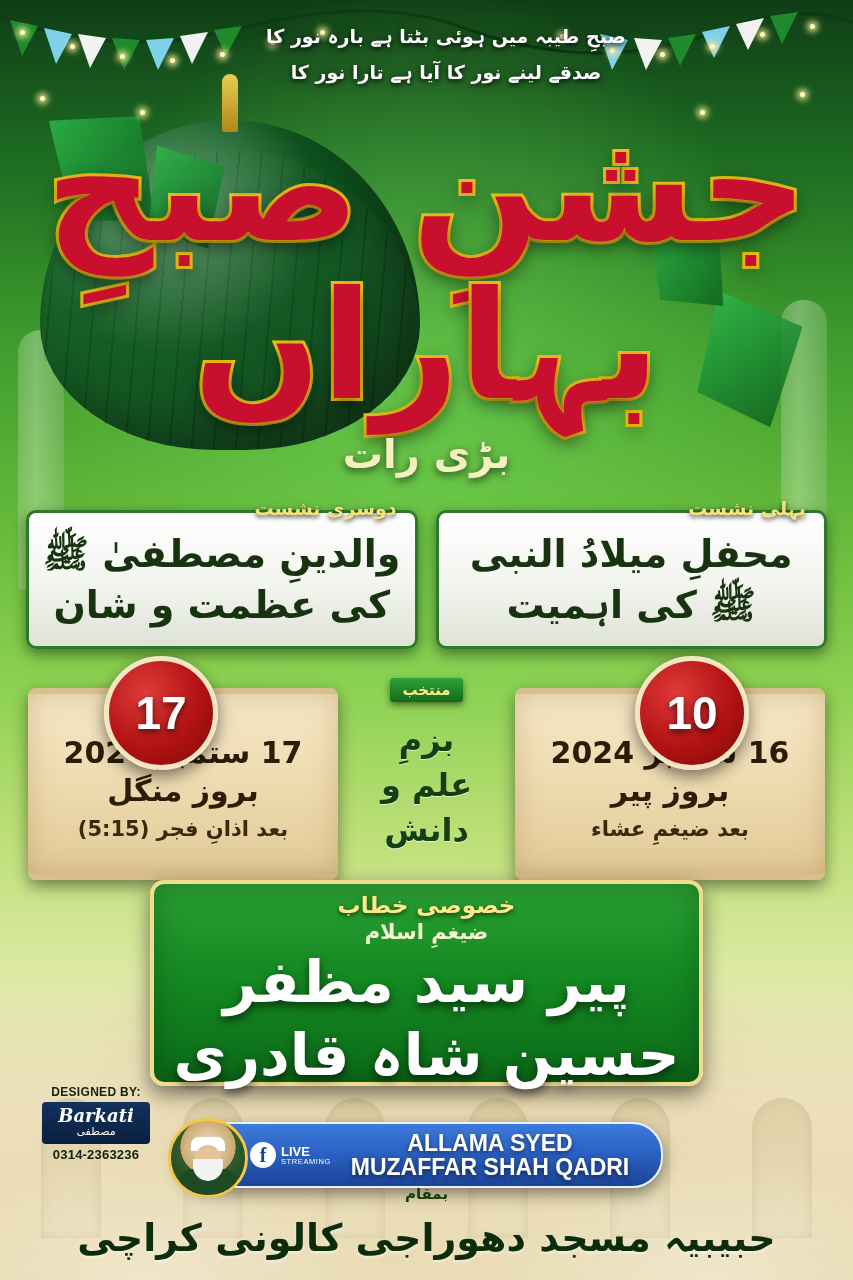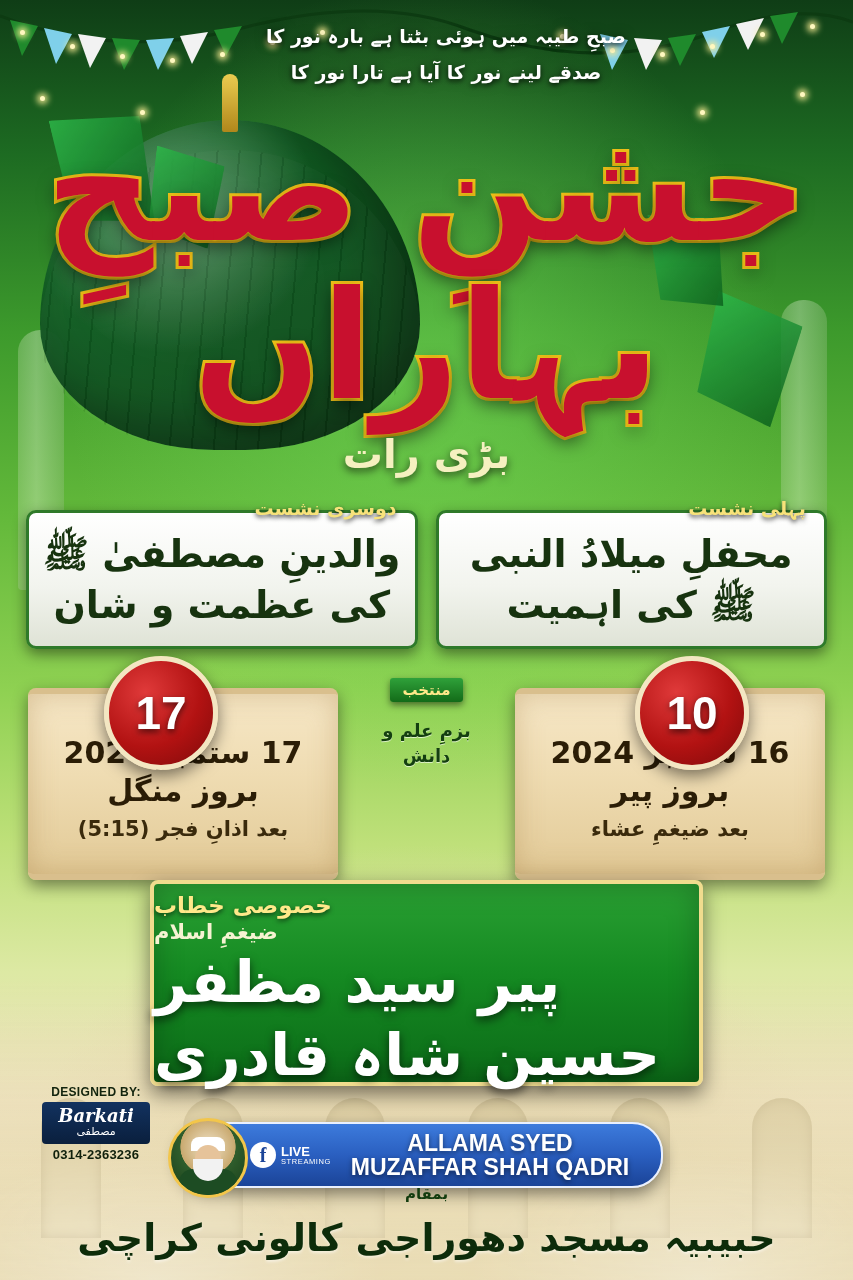--- a/index.html
+++ b/index.html
@@ -272,37 +272,37 @@
     font-size: 15px;
     font-weight: bold;
     padding: 3px 12px;
     border-radius: 3px;
     box-shadow: 0 3px 7px rgba(0,0,0,.5);
   }
   .center-text {
     margin-top: 16px;
     direction: rtl;
     font-family: "DejaVu Sans", sans-serif;
-    font-size: 18px;
+    font-size: 32px;
     font-weight: bold;
     color: #143f10;
     line-height: 1.4;
     text-shadow: 0 1px 0 rgba(255,255,255,.6);
   }
 
   
   .speaker-panel {
     position: absolute;
     top: 880px; left: 150px; right: 150px;
     height: 198px;
     background: linear-gradient(180deg,#2aa033 0%, #158a22 45%, #0c6b18 100%);
     border: 4px solid #f0dc8e;
-    border-radius: 8px;
+    border-radius: 14px;
     box-shadow: 0 8px 20px rgba(0,0,0,.5), inset 0 0 30px rgba(0,0,0,.25);
-    text-align: left;
+    text-align: center;
     direction: rtl;
     z-index: 7;
   }
   .speaker-khitab {
     margin-top: 8px;
     font-family: "DejaVu Sans", sans-serif;
     font-size: 23px;
     font-weight: bold;
     color: #ffe98a;
     text-shadow: 0 2px 5px rgba(0,0,0,.6);

